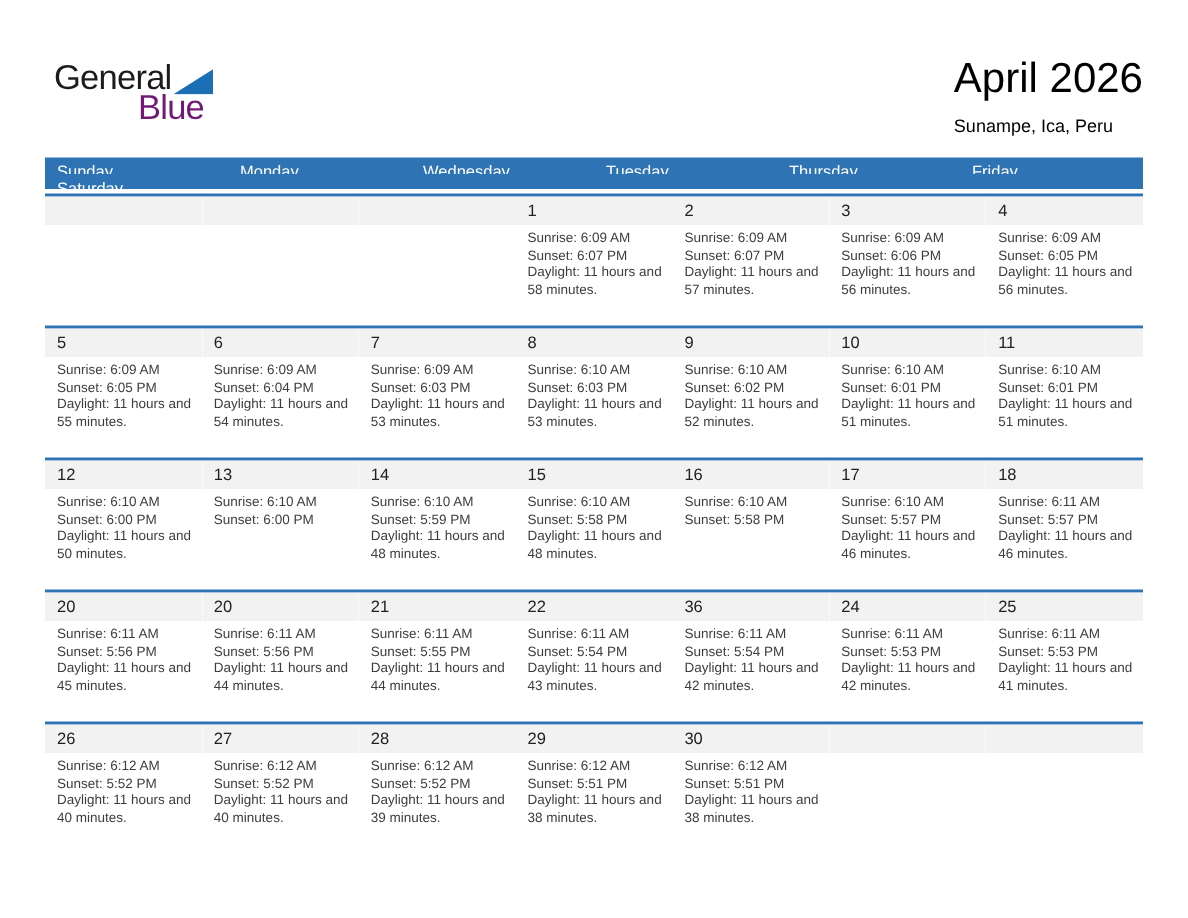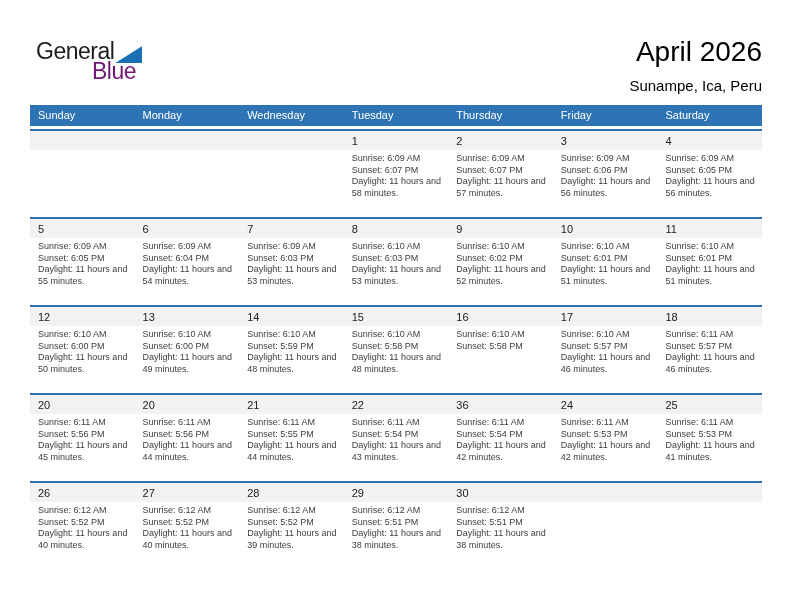--- a/index.html
+++ b/index.html
@@ -33,29 +33,29 @@
   .logo-blue {
     font-size: 23px;
     color: #701a75;
     letter-spacing: -0.5px;
     line-height: 1;
     margin-left: 56px;
     margin-top: -3px;
   }
 
   
-  .title-block { position: absolute; right: 30px; top: 36px; text-align: right; }
+  .title-block { position: absolute; right: 30px; top: 36px; }
   .cal-title { font-size: 28px; color: #000000; line-height: 1.15; }
-  .cal-subtitle { font-size: 15px; color: #000000; margin-top: 9px; }
+  .cal-subtitle { font-size: 12px; color: #000000; margin-top: 9px; }
 
   
   .calendar { position: absolute; left: 30px; top: 105px; width: 732px; }
   .weekday-header {
     display: grid;
-    grid-template-columns: repeat(7, 1fr);
+    grid-template-columns: repeat(6, 1fr);
     background: #2e74b5;
     height: 21px;
     margin-bottom: 3px;
   }
   .weekday-header .wd {
     color: #ffffff;
     font-size: 11px;
     line-height: 21px;
     padding-left: 8px;
     overflow: hidden;
@@ -223,21 +223,20 @@
               <div>Sunrise: 6:10 AM</div>
               <div>Sunset: 6:00 PM</div>
               <div>Daylight: 11 hours and 50 minutes.</div>
             </div>
           </div>
           <div class="day-cell">
             <div class="day-number">13</div>
             <div class="day-body">
               <div>Sunrise: 6:10 AM</div>
               <div>Sunset: 6:00 PM</div>
-              <div>Daylight: 11 hours and 49 minutes.</div>
             </div>
           </div>
           <div class="day-cell">
             <div class="day-number">14</div>
             <div class="day-body">
               <div>Sunrise: 6:10 AM</div>
               <div>Sunset: 5:59 PM</div>
               <div>Daylight: 11 hours and 48 minutes.</div>
             </div>
           </div>

